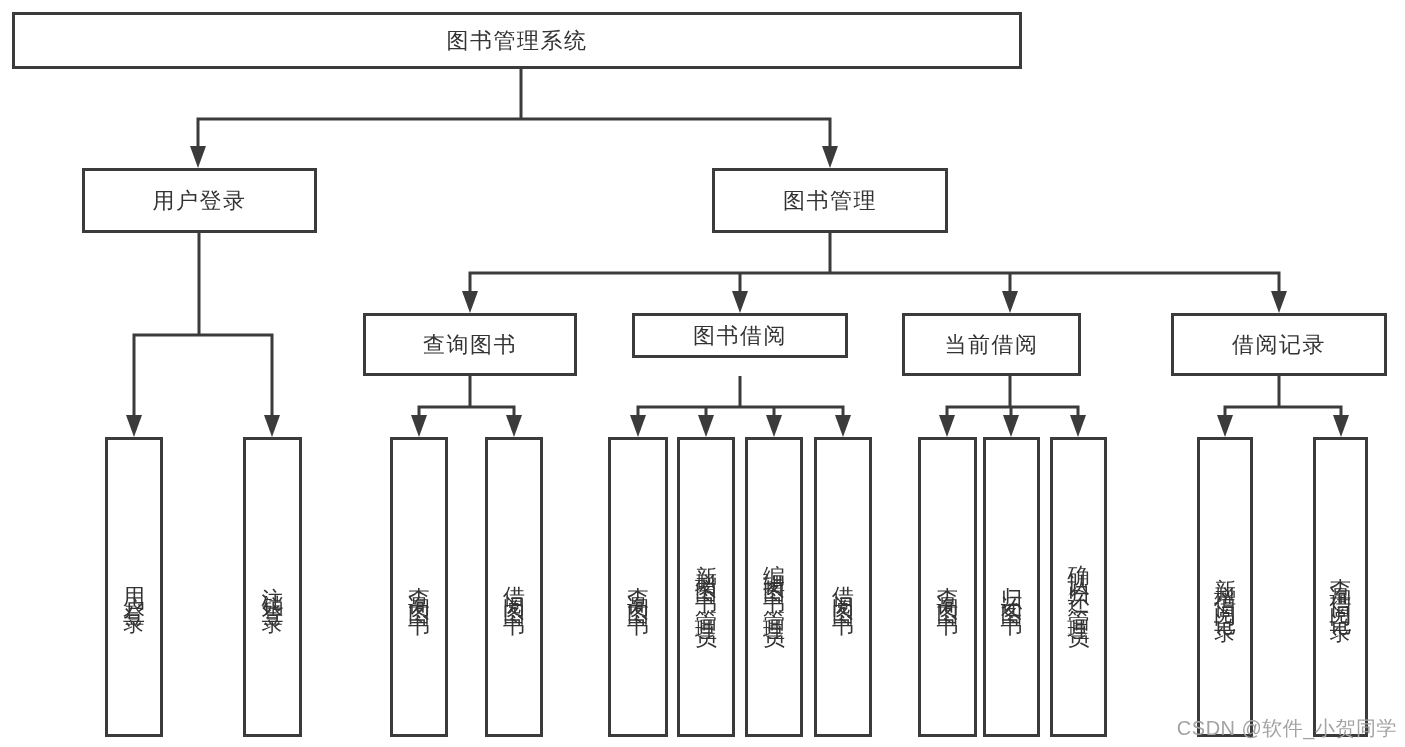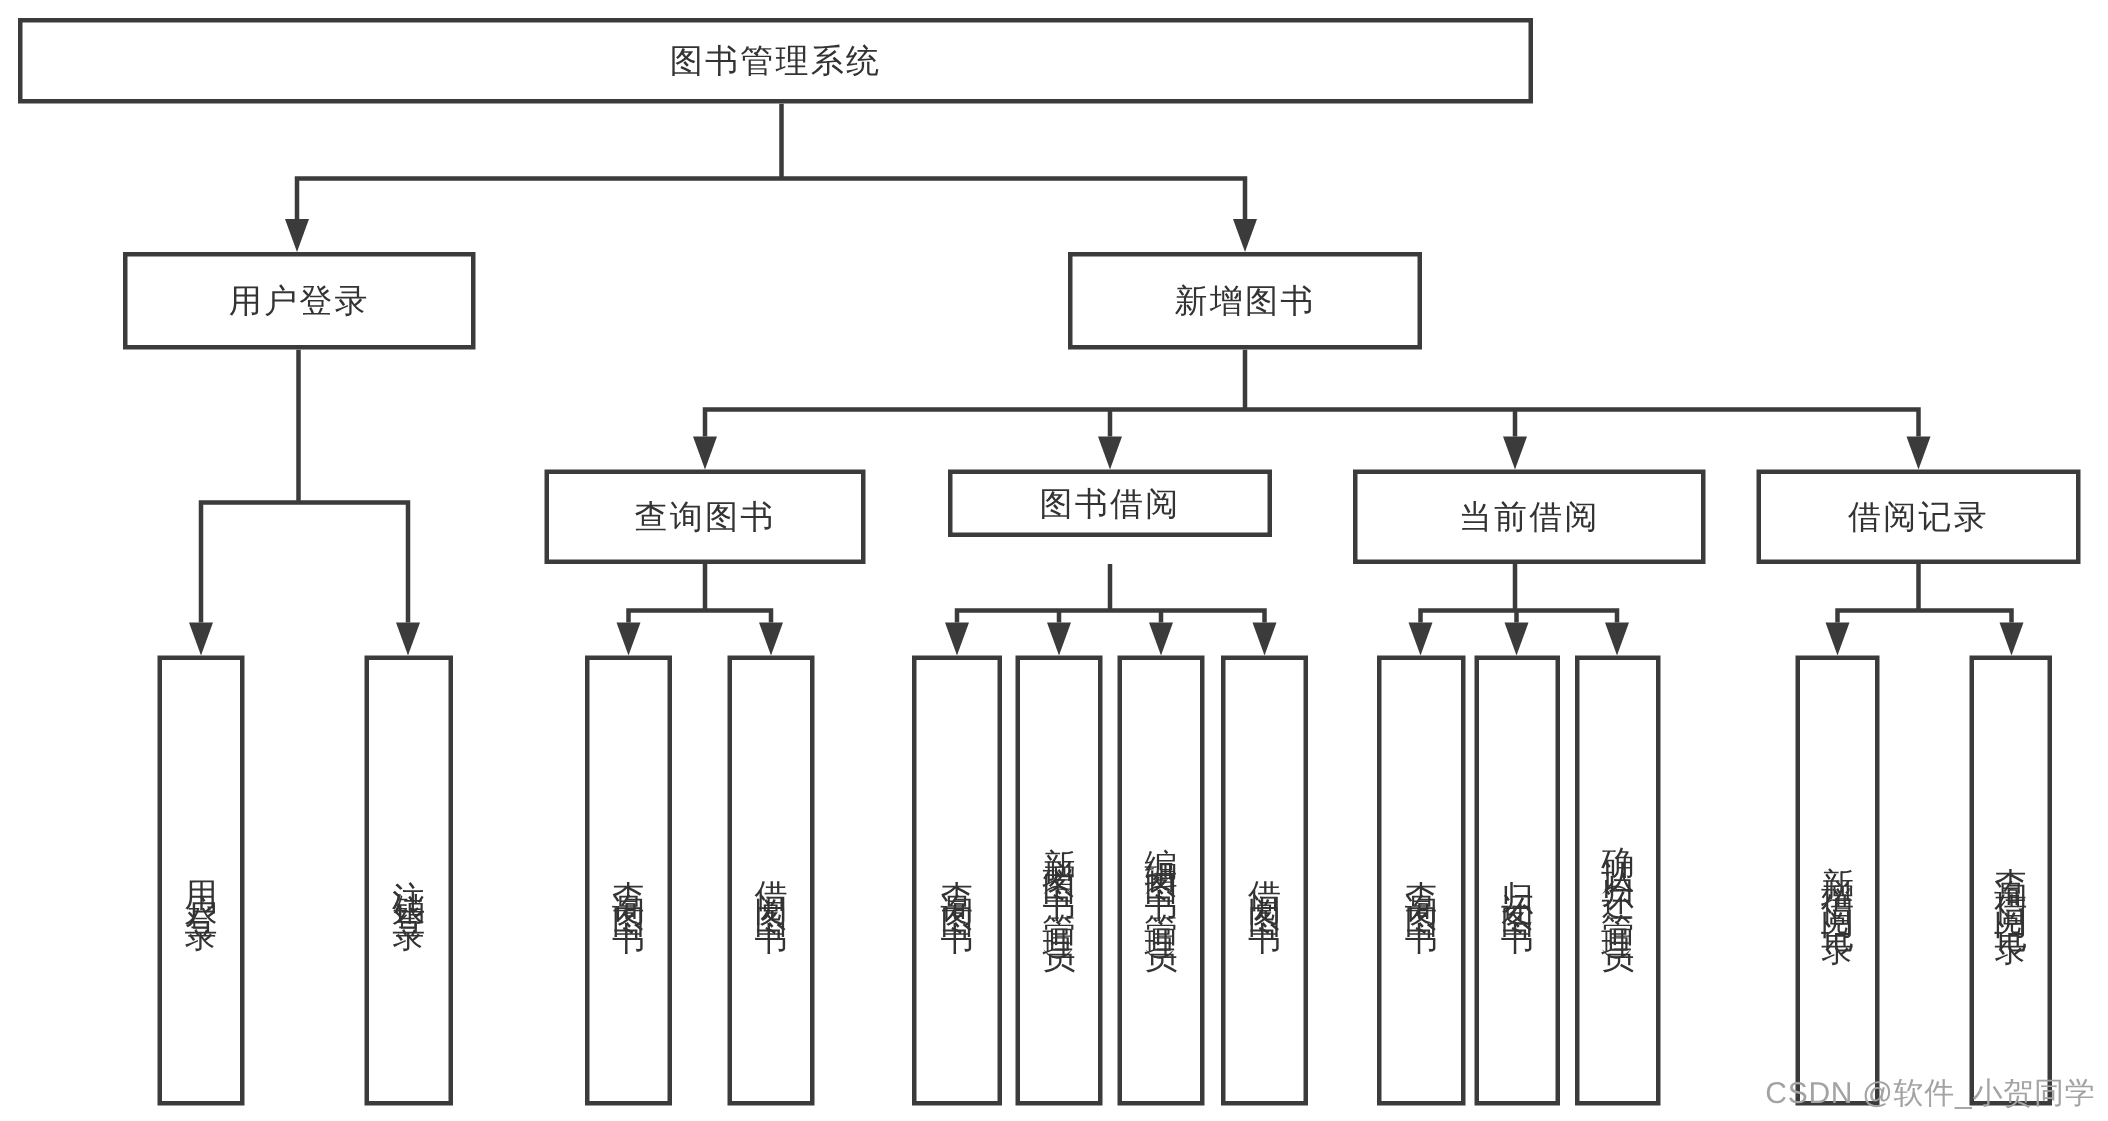--- a/index.html
+++ b/index.html
@@ -96,30 +96,30 @@
   </svg>
 
   <div class="node" style="left:12px;top:12px;width:1010px;height:57px">
     <span class="h">图书管理系统</span>
   </div>
 
   <div class="node" style="left:82px;top:168px;width:235px;height:65px">
     <span class="h">用户登录</span>
   </div>
   <div class="node" style="left:712px;top:168px;width:236px;height:65px">
-    <span class="h">新增图书</span>
+    <span class="h">图书管理</span>
   </div>
 
   <div class="node" style="left:363px;top:313px;width:214px;height:63px">
     <span class="h">查询图书</span>
   </div>
   <div class="node" style="left:632px;top:313px;width:216px;height:45px">
     <span class="h">图书借阅</span>
   </div>
-  <div class="node" style="left:902px;top:313px;width:235px;height:63px">
+  <div class="node" style="left:902px;top:313px;width:179px;height:63px">
     <span class="h">当前借阅</span>
   </div>
   <div class="node" style="left:1171px;top:313px;width:216px;height:63px">
     <span class="h">借阅记录</span>
   </div>
 
   <div class="node" style="left:105px;top:437px;width:58px;height:300px">
     <span class="v">用户登录</span>
   </div>
   <div class="node" style="left:243px;top:437px;width:59px;height:300px">

